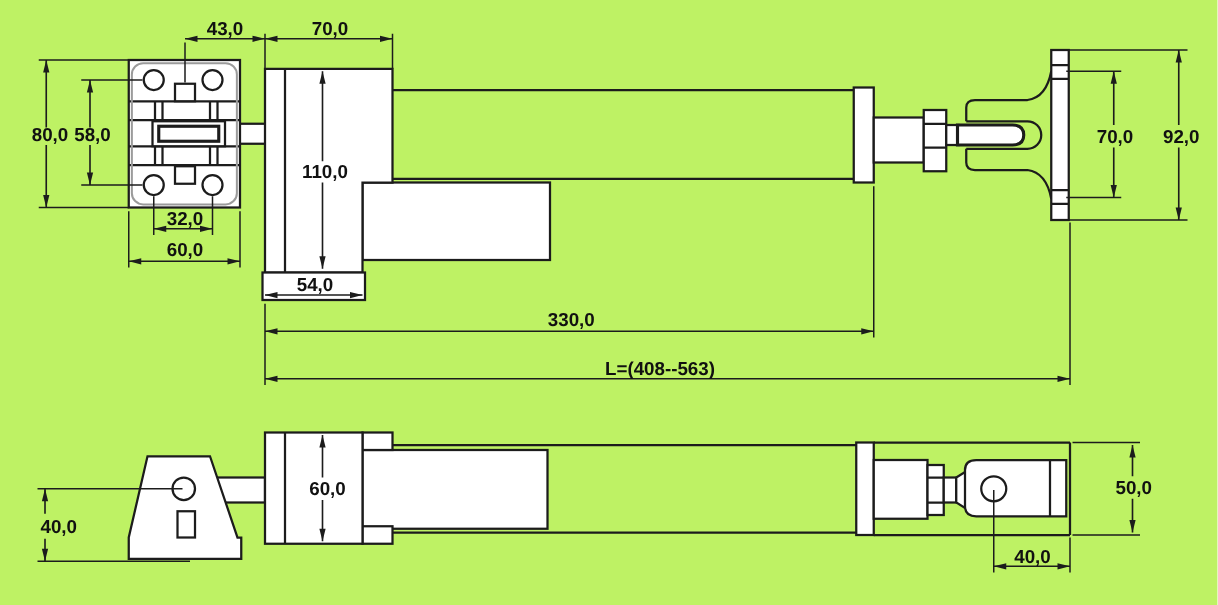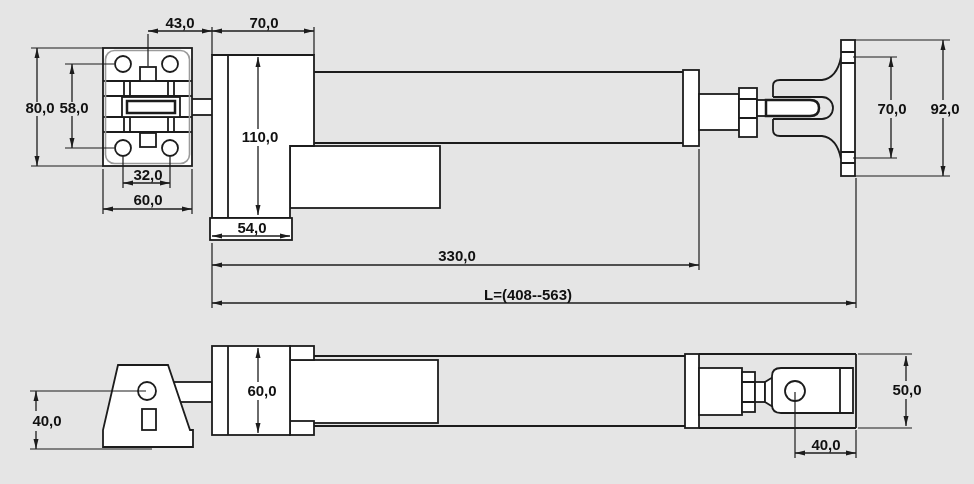--- a/index.html
+++ b/index.html
@@ -1,16 +1,16 @@
 <!DOCTYPE html>
 <html><head>
 <meta charset="utf-8">
 <style>
   html,body{margin:0;padding:0;background:#ffffff;}
-  .stage{position:relative;width:974px;height:484px;background:#e5e5e5;overflow:hidden;}
+  .stage{position:relative;width:974px;height:484px;background:#bef264;overflow:hidden;}
   svg{display:block;}
   .o  {fill:#ffffff;stroke:#1c1c1c;stroke-width:1.8;}
   .ln {fill:none;stroke:#1c1c1c;stroke-width:1.8;}
   .thk{fill:#ffffff;stroke:#1c1c1c;stroke-width:2.5;}
   .gray{fill:none;stroke:#9b9b9b;stroke-width:1.6;}
   .dim{fill:none;stroke:#1c1c1c;stroke-width:1.3;}
   .ext{fill:none;stroke:#1c1c1c;stroke-width:1.2;}
   .t{font-family:"Liberation Sans", sans-serif;font-size:15px;font-weight:bold;fill:#111;text-anchor:middle;}
   marker{overflow:visible;}
 </style>

